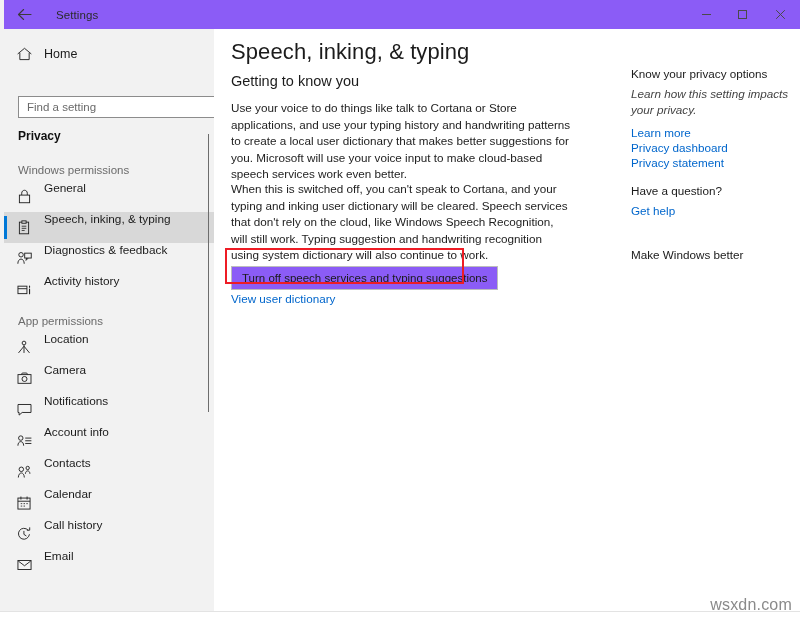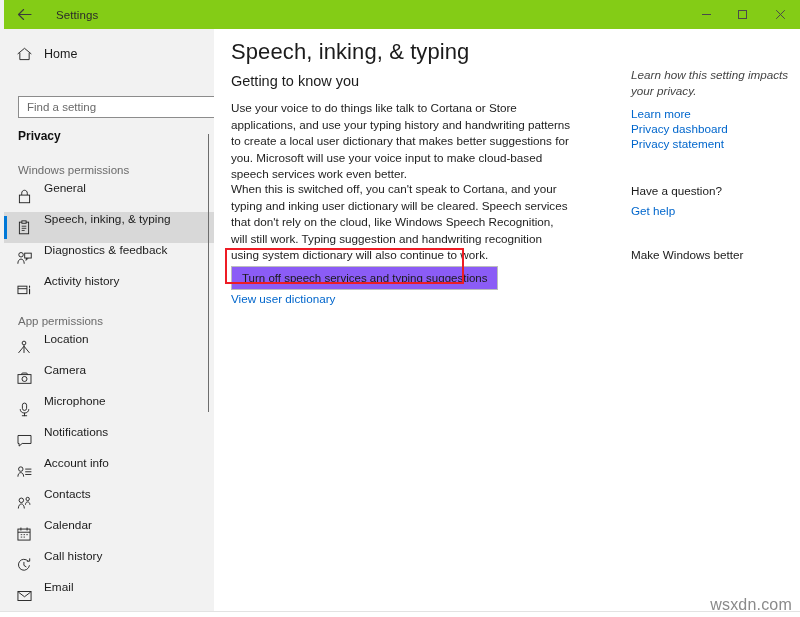--- a/index.html
+++ b/index.html
@@ -35,21 +35,21 @@
     background: #f2f2f2;
     border-right: 1px solid #eaeaea;
   }
 
   
   #titlebar {
     position: absolute;
     left: 4px; top: 0;
     width: 796px;
     height: 29px;
-    background: #84cc16;
+    background: #8b5cf6;
     display: flex;
     align-items: center;
   }
   .back-btn {
     width: 40px; height: 28px;
     display: flex; align-items: center; justify-content: center;
     color: #333333;
   }
   .back-btn svg { display:block; }
   .title-text {
@@ -420,30 +420,20 @@
         <span class="ico">
           <svg width="15" height="13" viewBox="0 0 16 14" fill="none" aria-hidden="true">
             <rect x="1" y="2.8" width="14" height="9.4" stroke="#232323" stroke-width="1"></rect>
             <circle cx="8" cy="7.5" r="2.7" stroke="#232323" stroke-width="1"></circle>
             <path d="M4.6 2.8L5.6 1.1H10.4L11.4 2.8" stroke="#232323" stroke-width="1" stroke-linejoin="round"></path>
           </svg>
         </span>
         <span class="lbl">Camera</span>
       </div>
 
-      <div class="nav-item">
-        <span class="ico">
-          <svg width="11" height="15" viewBox="0 0 12 16" fill="none" aria-hidden="true">
-            <rect x="3.7" y="1" width="4.6" height="8" rx="2.3" stroke="#232323" stroke-width="1"></rect>
-            <path d="M1.3 7.6C1.3 10.2 3.4 11.9 6 11.9C8.6 11.9 10.7 10.2 10.7 7.6" stroke="#232323" stroke-width="1"></path>
-            <path d="M6 11.9V14.8M3.6 14.8H8.4" stroke="#232323" stroke-width="1" stroke-linecap="round"></path>
-          </svg>
-        </span>
-        <span class="lbl">Microphone</span>
-      </div>
 
       <div class="nav-item">
         <span class="ico">
           <svg width="15" height="13" viewBox="0 0 16 14" fill="none" aria-hidden="true">
             <path d="M1 1.6H15V10.2H5.5L2.2 13V10.2H1V1.6Z" stroke="#232323" stroke-width="1" stroke-linejoin="round"></path>
           </svg>
         </span>
         <span class="lbl">Notifications</span>
       </div>
 
@@ -519,20 +509,21 @@
     <p class="para body-col" id="para2">When this is switched off, you can't speak to Cortana, and your typing and inking user dictionary will be cleared. Speech services that don't rely on the cloud, like Windows Speech Recognition, will still work. Typing suggestion and handwriting recognition using system dictionary will also continue to work.</p>
 
     <button class="action-btn">Turn off speech services and typing suggestions</button>
     <div class="annotation-box"></div>
 
     <a class="dict-link" href="#">View user dictionary</a>
 
     <div id="rail">
 
       <div class="rail-block" style="top:38px;">
+        <p class="rail-title">Know your privacy options</p>
         <p class="rail-desc">Learn how this setting impacts your privacy.</p>
         <a class="rail-link" href="#">Learn more</a>
         <a class="rail-link" href="#">Privacy dashboard</a>
         <a class="rail-link" href="#">Privacy statement</a>
       </div>
 
       <div class="rail-block" style="top:155px;">
         <p class="rail-title">Have a question?</p>
         <a class="rail-link" href="#">Get help</a>
       </div>

